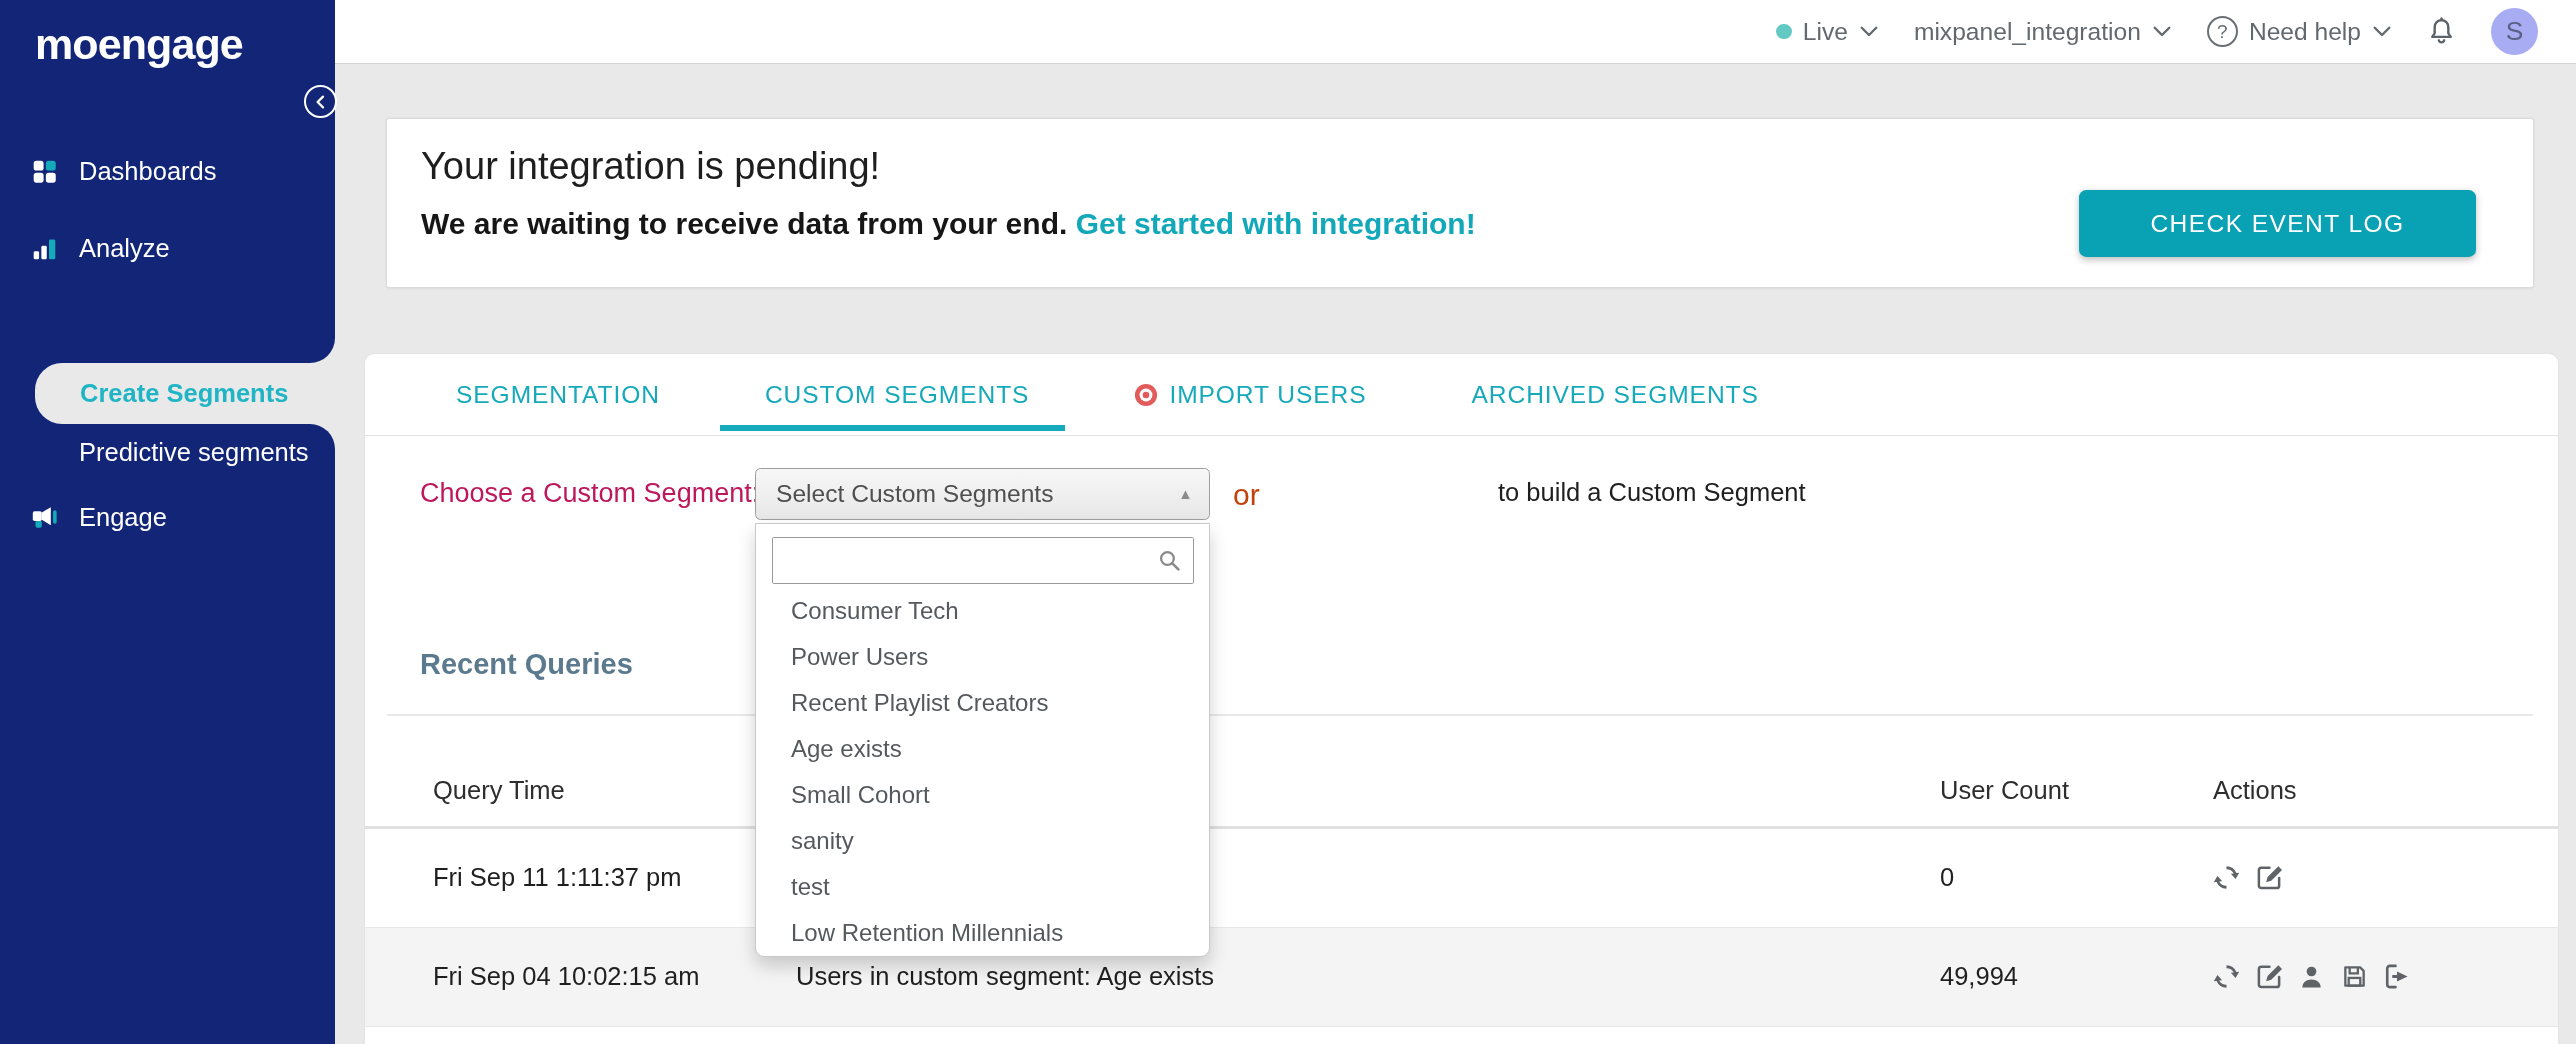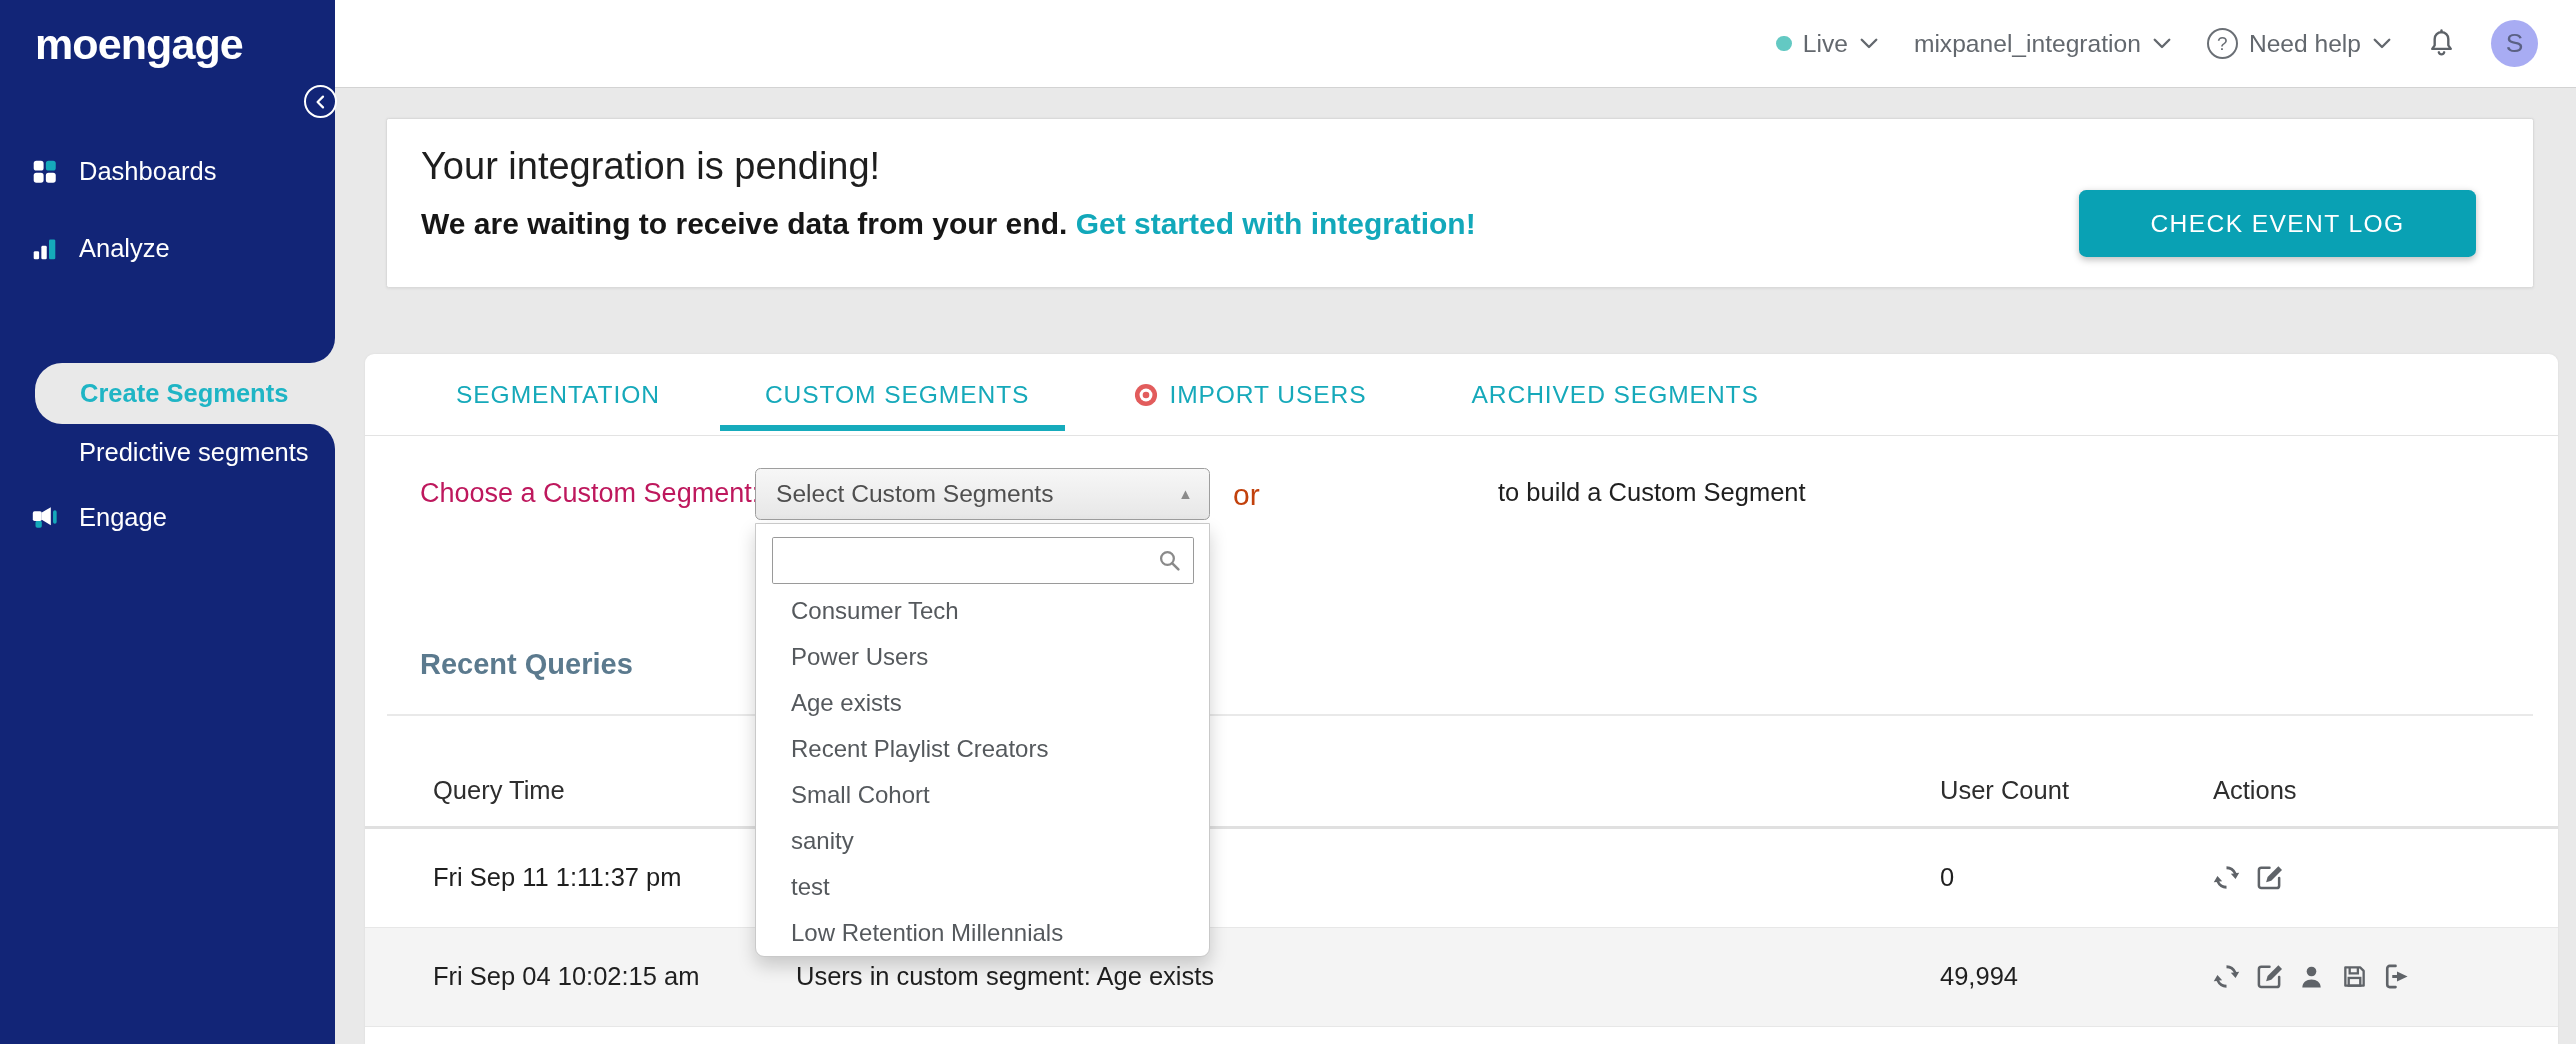--- a/index.html
+++ b/index.html
@@ -5,21 +5,21 @@
   html,body{margin:0;padding:0;background:#cfcfcf;}
   *{box-sizing:border-box;}
   .app{
     position:relative;width:2576px;height:1045px;overflow:hidden;
     background:#e9e9e9;
     font-family:"Liberation Sans","DejaVu Sans",sans-serif;
     color:#1f1f1f;
   }
   
   .topbar{
-    position:absolute;left:335px;top:0;right:0;height:88px;background:#ffffff;
+    position:absolute;left:335px;top:0;right:0;height:64px;background:#ffffff;
     border-bottom:1.8px solid #d3d3d3;
     display:flex;align-items:center;justify-content:flex-end;
     gap:35px;padding-right:38px;color:#63686e;font-size:24.6px;
   }
   .tb-group{display:flex;align-items:center;gap:11px;cursor:pointer;}
   .live-dot{width:15.5px;height:15.5px;border-radius:50%;background:#63c9c3;display:inline-block;}
   .q-icon{
     width:31px;height:31px;border-radius:50%;border:2.2px solid #6a6f75;
     display:inline-flex;align-items:center;justify-content:center;
     font-size:19px;color:#6a6f75;font-weight:500;
@@ -324,22 +324,22 @@
       <div class="dd-search">
         <input type="text" value="" style="">
         <svg width="25.5" height="25.5" viewBox="0 0 28 28">
           <circle cx="11.5" cy="11.5" r="7" fill="none" stroke="#8a8a8a" stroke-width="2.5"></circle>
           <line x1="16.8" y1="16.8" x2="23.5" y2="23.5" stroke="#8a8a8a" stroke-width="2.8" stroke-linecap="round"></line>
         </svg>
       </div>
       <div class="dd-list">
         <div class="dd-item">Consumer Tech</div>
         <div class="dd-item">Power Users</div>
+        <div class="dd-item">Recent Playlist Creators</div>
         <div class="dd-item">Age exists</div>
-        <div class="dd-item">Recent Playlist Creators</div>
         <div class="dd-item">Small Cohort</div>
         <div class="dd-item">sanity</div>
         <div class="dd-item">test</div>
         <div class="dd-item">Low Retention Millennials</div>
       </div>
     </div>
 
   </main>
 </div>
 

